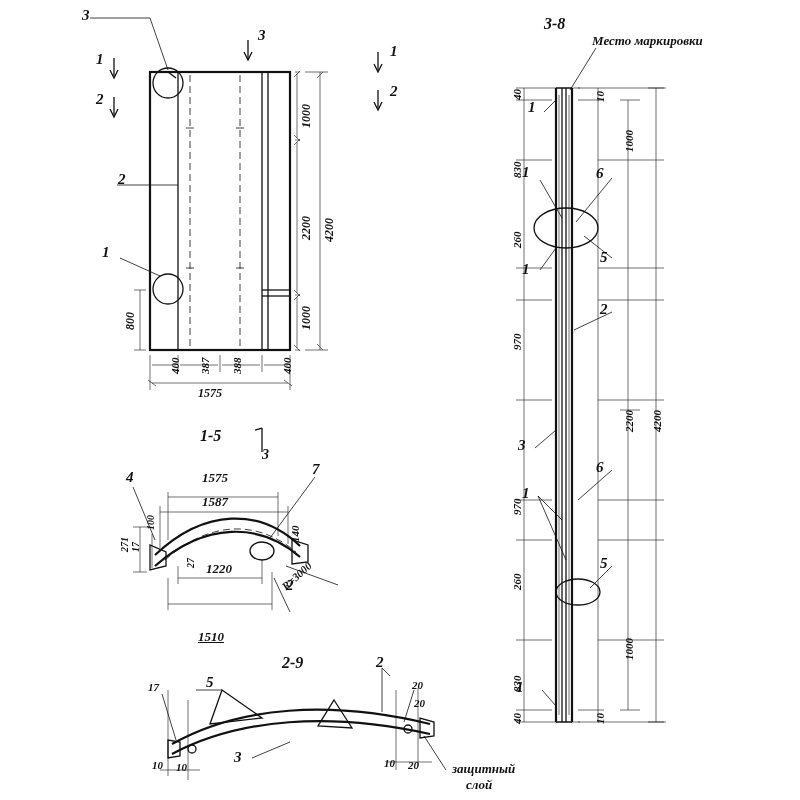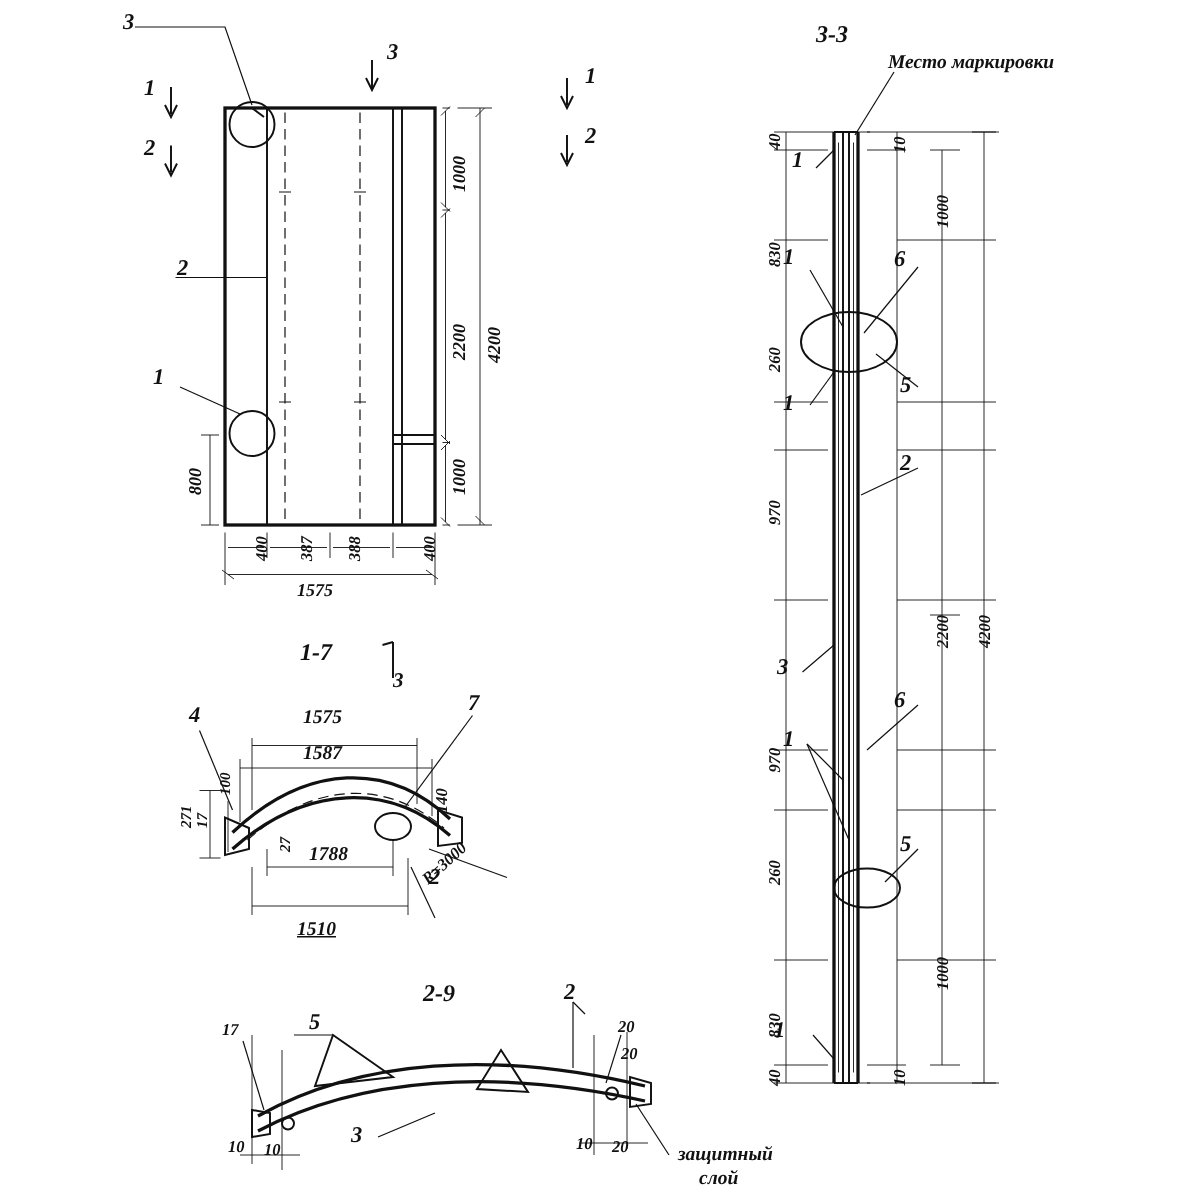--- a/index.html
+++ b/index.html
@@ -233,30 +233,30 @@
 <div class="lbl vert s12" style="left:323px;top:242px;">4200</div>
 <div class="lbl vert s12" style="left:300px;top:330px;">1000</div>
 <div class="lbl vert s12" style="left:124px;top:330px;">800</div>
 
 <div class="lbl vert s11" style="left:170px;top:374px;">400</div>
 <div class="lbl vert s11" style="left:200px;top:374px;">387</div>
 <div class="lbl vert s11" style="left:232px;top:374px;">388</div>
 <div class="lbl vert s11" style="left:282px;top:374px;">400</div>
 <div class="lbl s12" style="left:198px;top:387px;">1575</div>
 
-<div class="lbl title" style="left:200px;top:428px;">1-7</div>
+<div class="lbl title" style="left:200px;top:428px;">1-5</div>
 <div class="lbl s14" style="left:262px;top:448px;">3</div>
 <div class="lbl s15" style="left:126px;top:470px;">4</div>
 <div class="lbl s15" style="left:312px;top:462px;">7</div>
 <div class="lbl s15" style="left:286px;top:578px;">2</div>
 
 <div class="lbl s13" style="left:202px;top:471px;">1575</div>
 <div class="lbl s13" style="left:202px;top:495px;">1587</div>
-<div class="lbl s13" style="left:206px;top:562px;">1788</div>
-<div class="lbl s13" style="left:198px;top:612px;text-decoration:underline;">1510</div>
+<div class="lbl s13" style="left:206px;top:562px;">1220</div>
+<div class="lbl s13" style="left:198px;top:630px;text-decoration:underline;">1510</div>
 <div class="lbl vert s11" style="left:290px;top:542px;">140</div>
 <div class="lbl vert s10" style="left:186px;top:568px;">27</div>
 <div class="lbl vert s10" style="left:146px;top:530px;">100</div>
 <div class="lbl vert s10" style="left:131px;top:552px;">17</div>
 <div class="lbl vert s10" style="left:120px;top:552px;">271</div>
 <div class="lbl s11" style="left:280px;top:584px;transform-origin:0 0;transform:rotate(-42deg);">R=3000</div>
 
 <div class="lbl title" style="left:282px;top:655px;">2-9</div>
 <div class="lbl s15" style="left:206px;top:675px;">5</div>
 <div class="lbl s15" style="left:376px;top:655px;">2</div>
@@ -264,21 +264,21 @@
 <div class="lbl s11" style="left:148px;top:682px;">17</div>
 <div class="lbl s11" style="left:176px;top:762px;">10</div>
 <div class="lbl s11" style="left:412px;top:680px;">20</div>
 <div class="lbl s11" style="left:414px;top:698px;">20</div>
 <div class="lbl s11" style="left:384px;top:758px;">10</div>
 <div class="lbl s11" style="left:408px;top:760px;">20</div>
 <div class="lbl s11" style="left:152px;top:760px;">10</div>
 <div class="lbl s13" style="left:452px;top:762px;">защитный</div>
 <div class="lbl s13" style="left:466px;top:778px;">слой</div>
 
-<div class="lbl title" style="left:544px;top:16px;">3-3</div>
+<div class="lbl title" style="left:544px;top:16px;">3-8</div>
 <div class="lbl s13" style="left:592px;top:34px;">Место маркировки</div>
 
 <div class="lbl s15" style="left:528px;top:100px;">1</div>
 <div class="lbl s15" style="left:522px;top:165px;">1</div>
 <div class="lbl s15" style="left:596px;top:166px;">6</div>
 <div class="lbl s15" style="left:600px;top:250px;">5</div>
 <div class="lbl s15" style="left:522px;top:262px;">1</div>
 <div class="lbl s15" style="left:600px;top:302px;">2</div>
 <div class="lbl s15" style="left:518px;top:438px;">3</div>
 <div class="lbl s15" style="left:596px;top:460px;">6</div>

